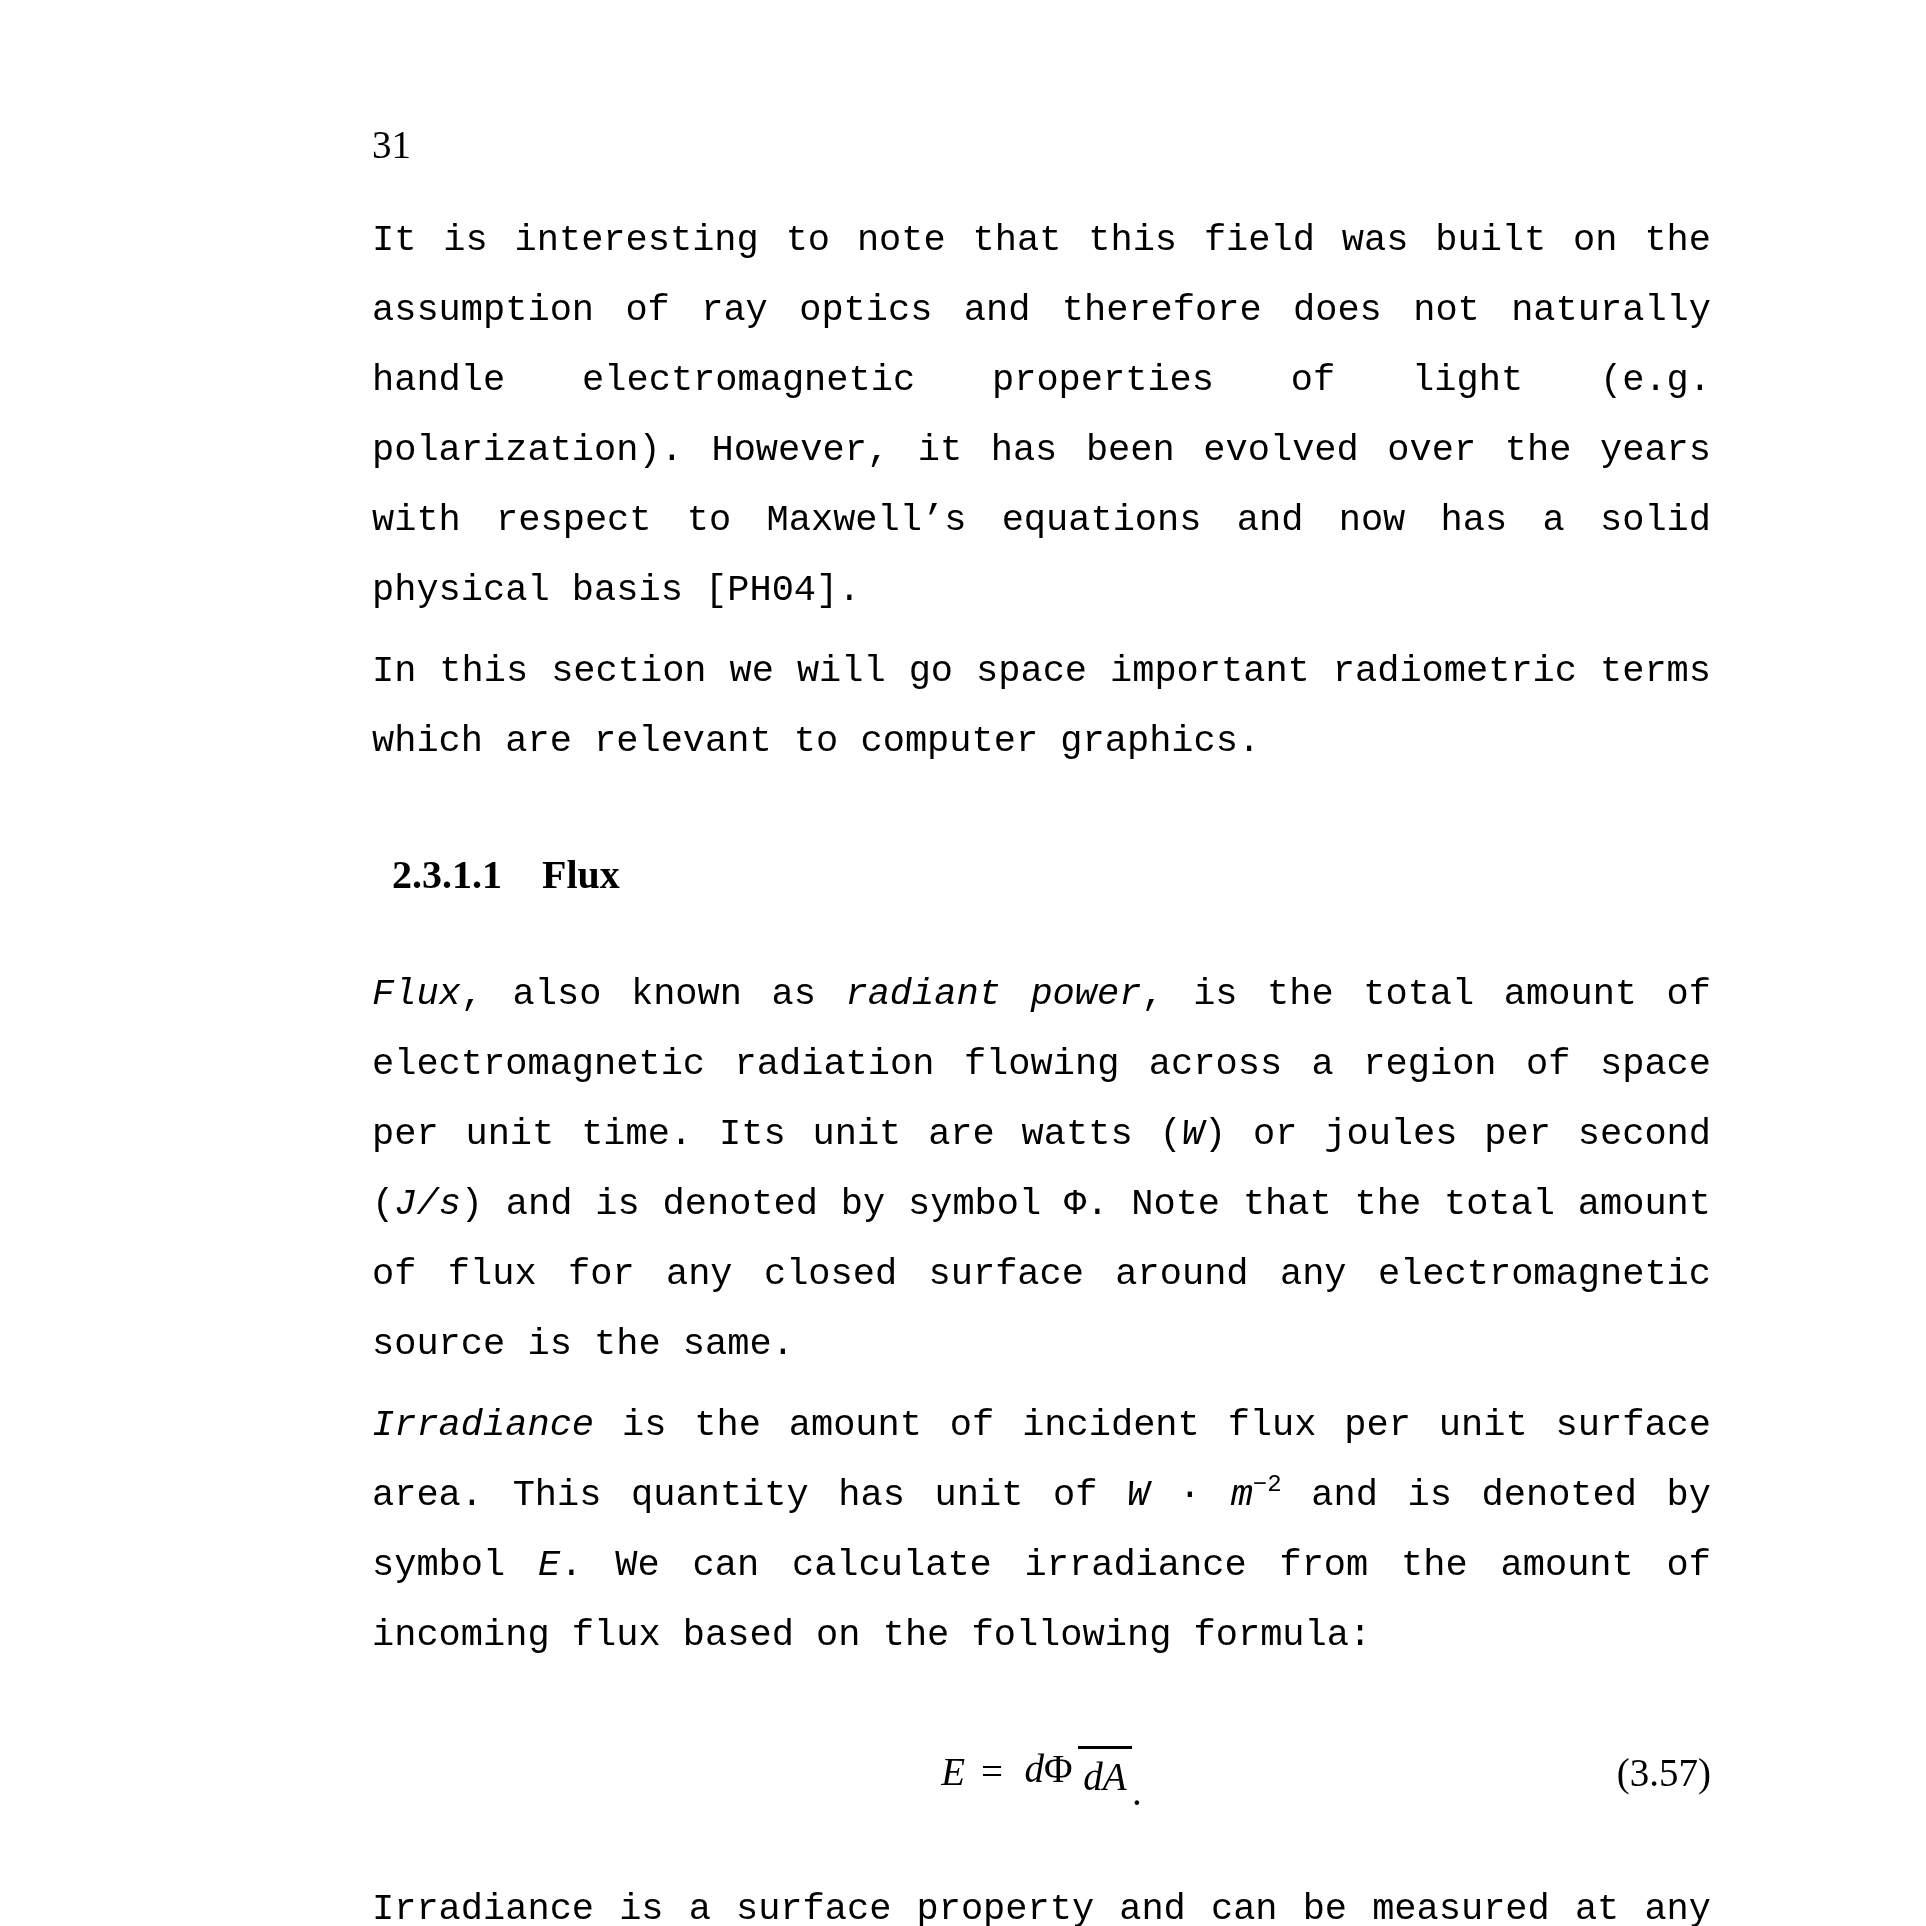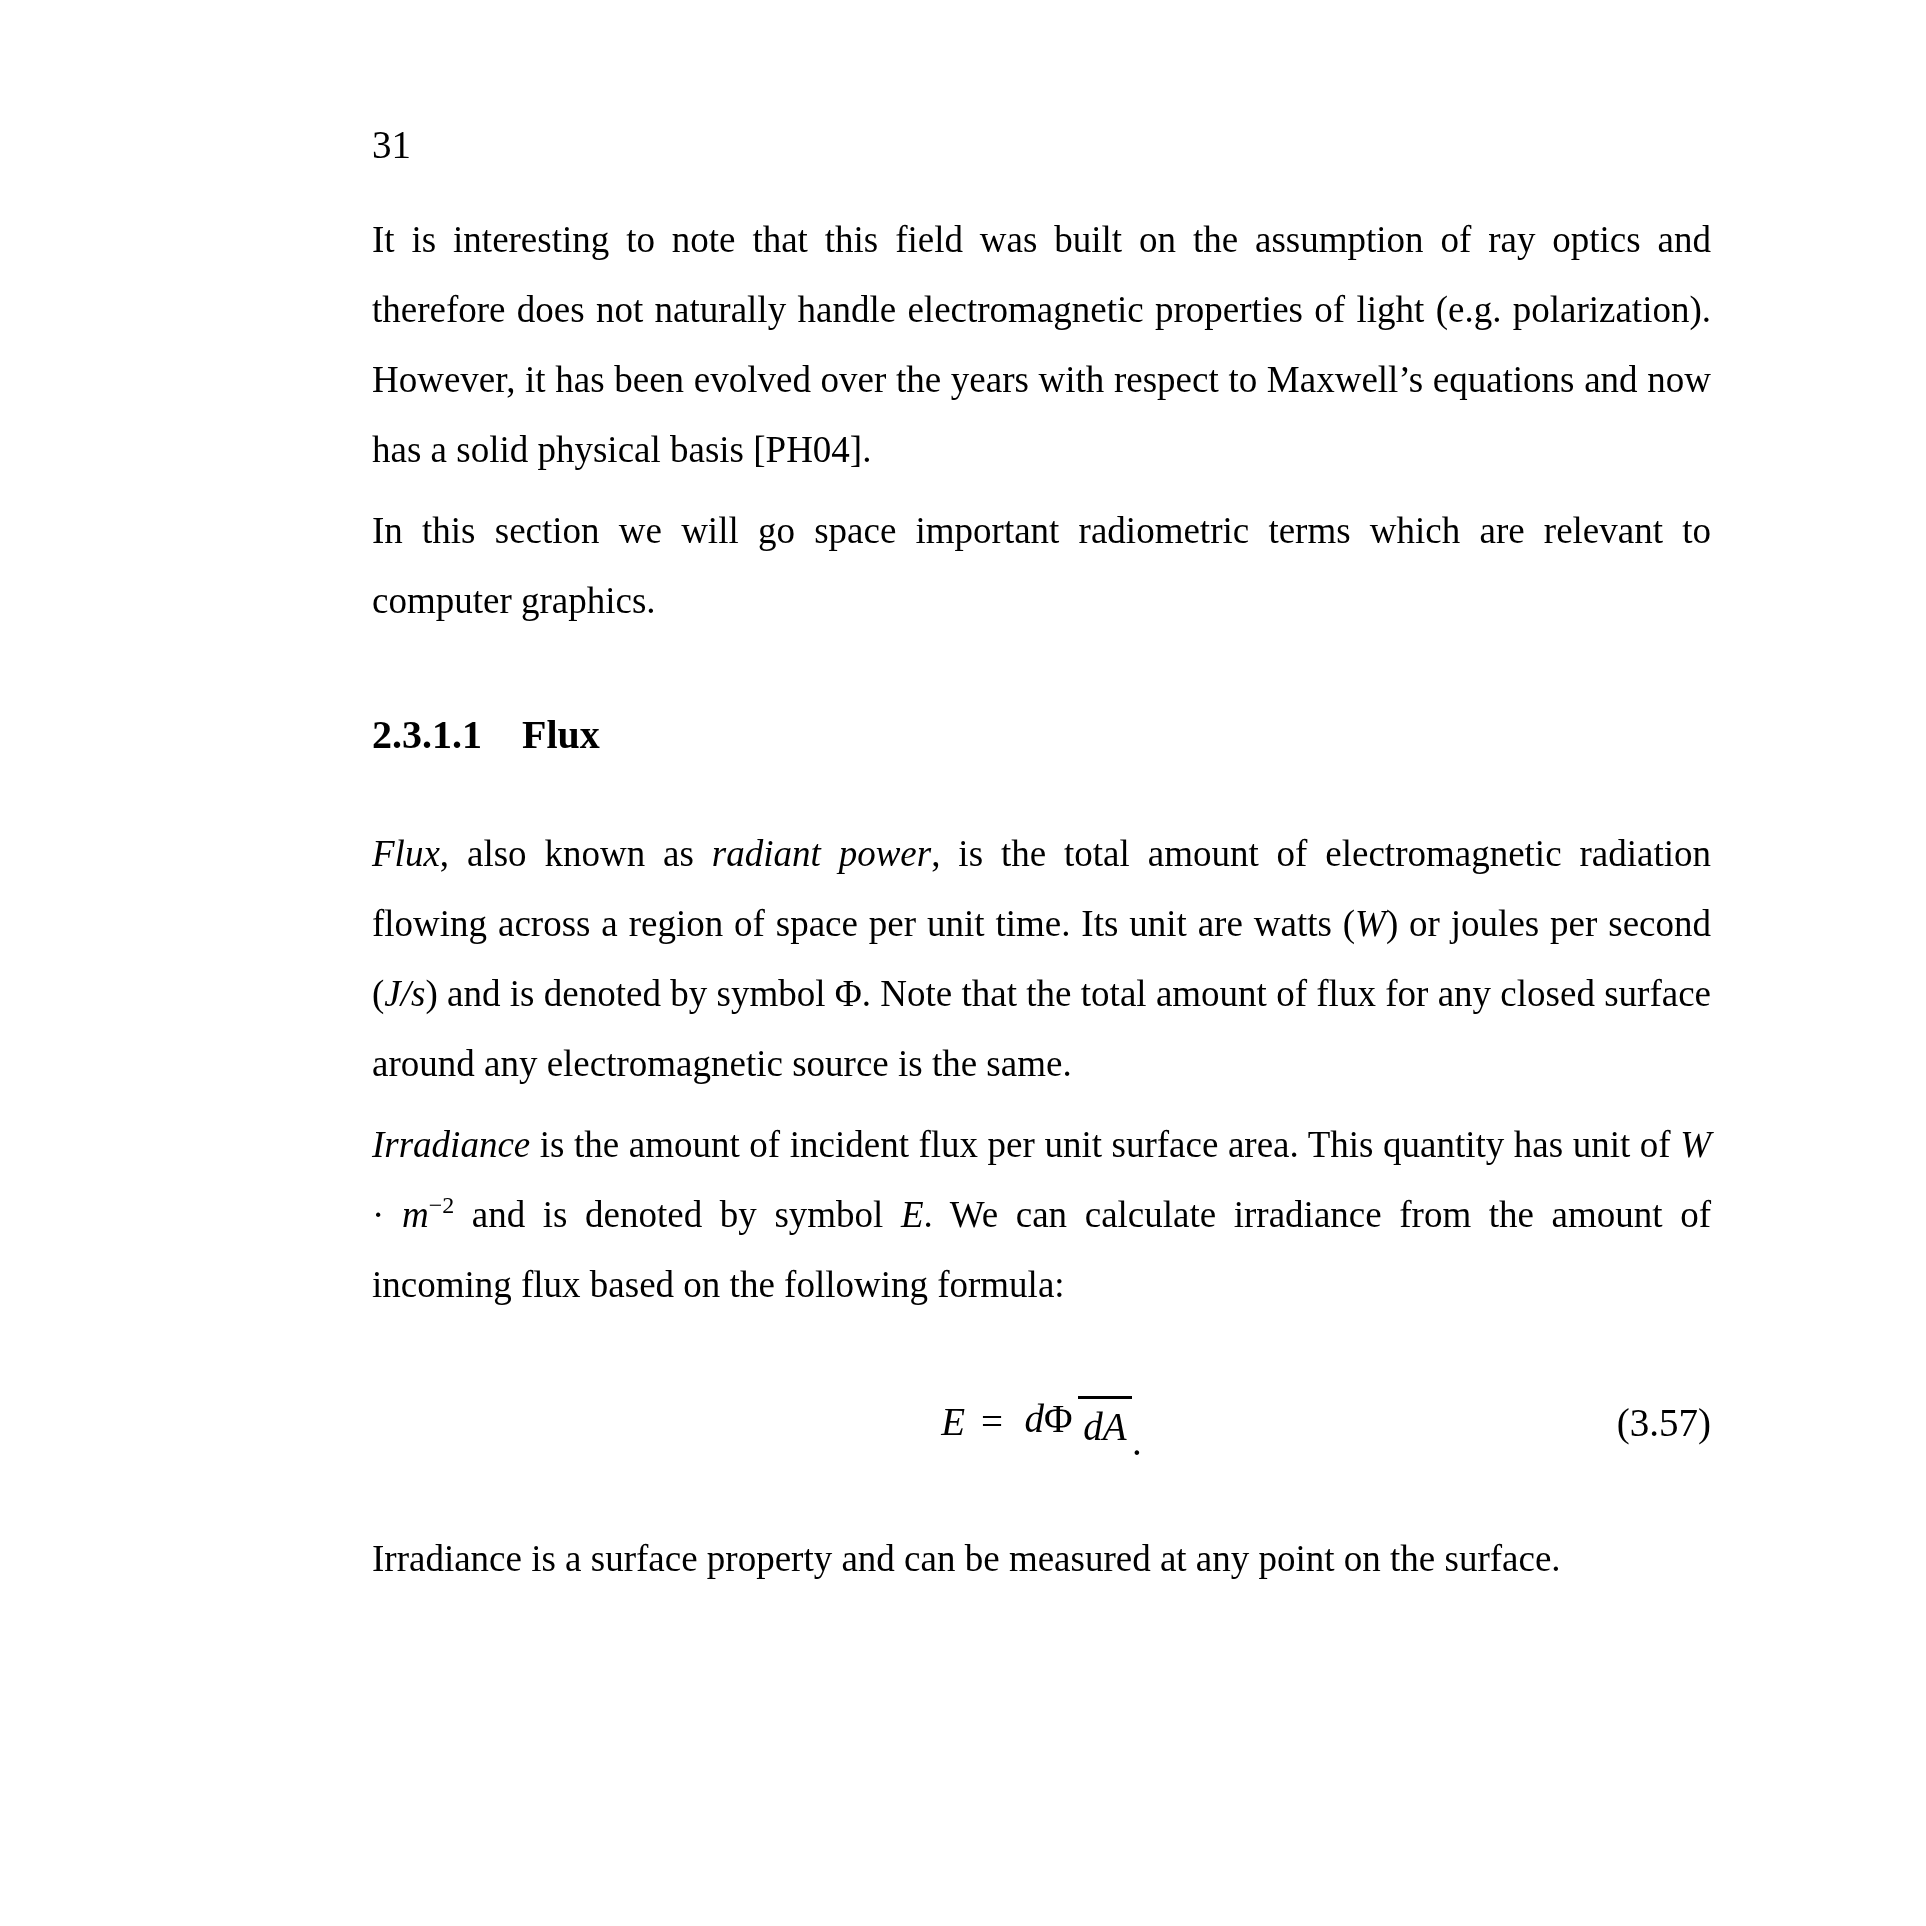--- a/index.html
+++ b/index.html
@@ -21,39 +21,40 @@
     font-size: 39px;
     line-height: 52px;
     margin-bottom: 34px;
   }
   .body-para {
     font-size: 37px;
     line-height: 70px;
     text-align: justify;
     text-justify: inter-word;
     margin: 0 0 10.8px 0;
+    font-family: Liberation Mono, monospace;
   }
   .body-para .term { font-style: italic; }
   .math { font-style: italic; }
   .upright { font-style: normal; }
   sup.exp {
     font-size: 24px;
     position: relative;
     top: -0.55em;
     vertical-align: baseline;
     line-height: 0;
   }
   .section-heading {
     font-size: 40px;
     font-weight: bold;
     line-height: 73px;
     margin: 62px 0 48px 0;
     text-align: left;
   }
-  .section-heading .sec-num { margin-right: 40px; }
+  .section-heading .sec-num { margin-right: 40px; margin-left: 20px; }
   .equation {
     position: relative;
     display: flex;
     align-items: center;
     justify-content: center;
     font-size: 39px;
     margin: 25px 0 25px 0;
     min-height: 154px;
   }
   .eq-body {

